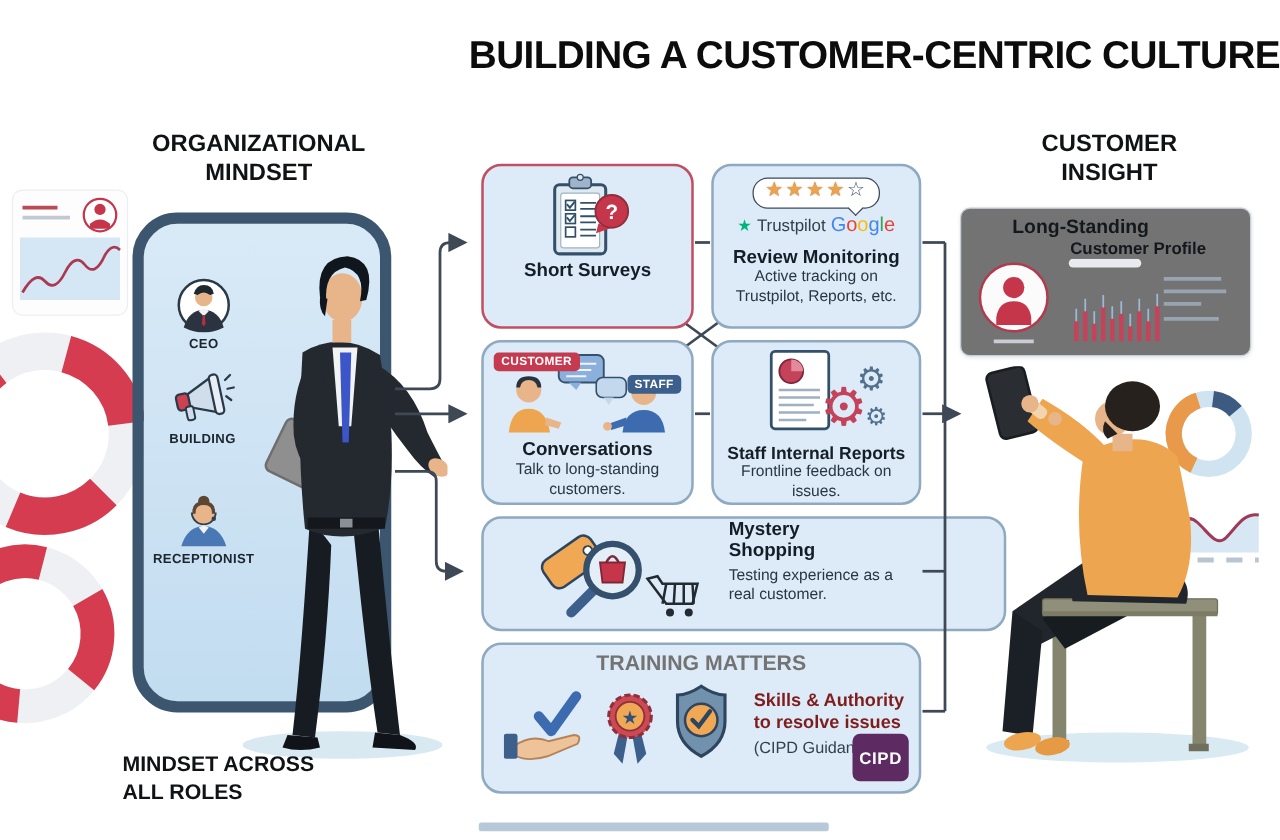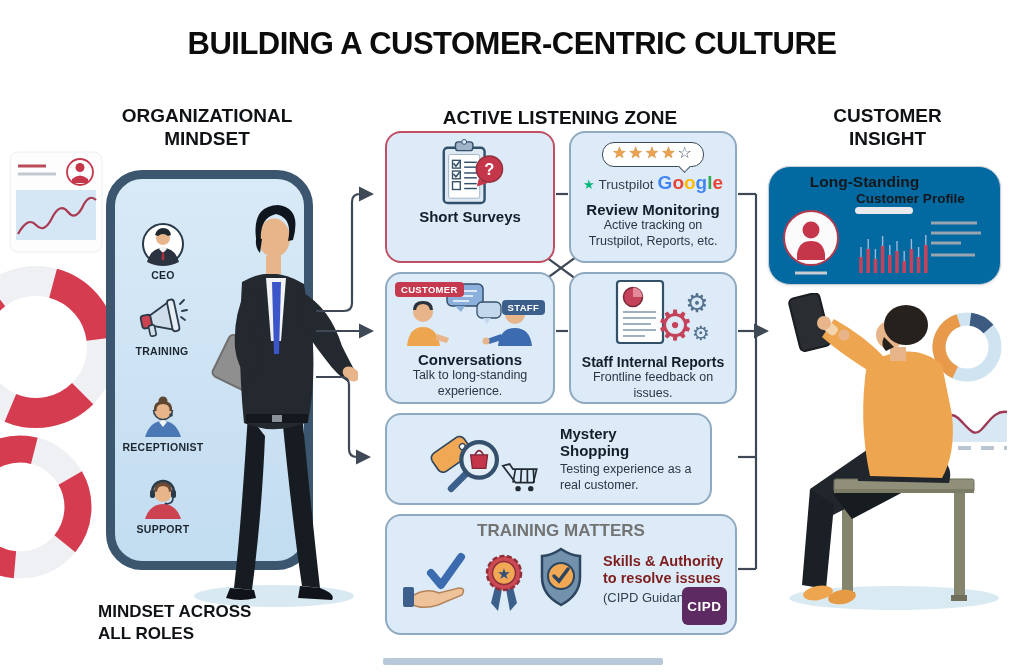--- a/index.html
+++ b/index.html
@@ -1,19 +1,19 @@
 <!DOCTYPE html>
 <html><head>
 <meta charset="utf-8">
 <style>
   * { margin:0; padding:0; box-sizing:border-box; }
   body { background:#ffffff; font-family:"Liberation Sans", sans-serif; }
   .canvas { position:relative; width:1024px; height:672px; background:#ffffff; overflow:hidden; }
 
-  .main-title { position:absolute; top:26px; left:0; width:100%; text-align:center;
+  .main-title { position:absolute; top:26px; left:0; width:100%; text-align:right;
     font-size:31px; font-weight:bold; color:#0c0c0c; letter-spacing:-0.5px; }
 
   .col-header { position:absolute; font-weight:bold; font-size:19px; color:#101316;
     text-align:center; line-height:1.22; z-index:4; }
   .col-header.left  { left:72px;  top:104px; width:270px; }
   .col-header.mid   { left:392px; top:106px; width:336px; }
   .col-header.right { left:790px; top:104px; width:195px; }
 
   svg { display:block; }
   .decor { position:absolute; z-index:0; }
@@ -37,34 +37,34 @@
   
   .card { position:absolute; background:#dcebf7; border:2px solid #8fa9c0; border-radius:16px;
     z-index:2; display:flex; flex-direction:column; align-items:center; }
   .card-title { font-weight:bold; font-size:15px; color:#141e28; text-align:center; line-height:1.15; }
   .card-body  { font-size:12.5px; color:#293643; text-align:center; line-height:1.25; }
 
   .card.surveys { left:385px; top:131px; width:170px; height:132px; border:2.5px solid #c04f63; padding-top:5px; }
   .card.reviews { left:569px; top:131px; width:168px; height:132px; padding-top:9px; }
   .card.convo   { left:385px; top:272px; width:170px; height:132px; padding-top:6px; position:absolute; }
   .card.reports { left:569px; top:272px; width:168px; height:132px; padding-top:4px; }
-  .card.mystery { left:385px; top:413px; width:327px; height:92px; flex-direction:row; align-items:center; }
+  .card.mystery { left:385px; top:413px; width:420px; height:92px; flex-direction:row; align-items:flex-start; }
   .card.training{ left:385px; top:514px; width:352px; height:121px; padding-top:5px; }
 
   .stars-bubble { background:#fff; border:1.5px solid #3b4a5a; border-radius:12px;
     padding:0 9px 2px 9px; font-size:16px; letter-spacing:2px; position:relative; line-height:1.3; }
   .stars-bubble .tail { position:absolute; right:14px; bottom:-5px; width:9px; height:9px;
     background:#fff; border-right:1.5px solid #3b4a5a; border-bottom:1.5px solid #3b4a5a;
     transform:rotate(45deg); }
   .star-filled { color:#eda24d; text-shadow:0 0 1px #8a5a20; }
   .star-empty  { color:#43566a; }
   .logo-row { margin-top:5px; font-size:13px; display:flex; align-items:baseline; gap:4px; }
   .tp-star { color:#00b67a; font-size:13px; }
   .tp-text { color:#323f4b; font-size:13.5px; }
-  .google { font-weight:bold; font-size:19px; letter-spacing:0; }
+  .google { font-weight:normal; font-size:16px; letter-spacing:0; }
   .gl0,.gl3 { color:#4285F4; } .gl1,.gl5 { color:#EA4335; } .gl2 { color:#FBBC05; } .gl4 { color:#34A853; }
 
   .badge { position:absolute; font-size:9.5px; font-weight:bold; color:#fff;
     padding:2px 6px; border-radius:4px; letter-spacing:0.3px; }
   .badge.customer { left:8px; top:8px; background:#c63a50; }
   .badge.staff    { right:8px; top:26px; background:#3d5f8c; }
 
   .mystery-text { width:168px; text-align:left; }
   .mystery-text .card-title { text-align:left; font-size:15px; }
   .mystery-text .card-body  { text-align:left; margin-top:3px; }
@@ -77,21 +77,21 @@
   .cipd-box { position:absolute; right:8px; bottom:8px; width:45px; height:38px; background:#5d2a62;
     border-radius:6px; color:#fff; font-weight:bold; font-size:13.5px;
     display:flex; align-items:center; justify-content:center; letter-spacing:0.5px; }
 
   
   .connectors-under { position:absolute; left:0; top:0; z-index:1; pointer-events:none; }
   .connectors-over  { position:absolute; left:0; top:0; z-index:3; pointer-events:none; }
 
   
   .profile-card { position:absolute; left:768px; top:166px; width:233px; height:119px;
-    background:#0369a1; border:1.5px solid #caced6; border-radius:22px; z-index:2;
+    background:#737373; border:1.5px solid #caced6; border-radius:8px; z-index:2;
     box-shadow:0 1px 3px rgba(40,60,80,0.12); }
   .profile-t1 { position:absolute; top:6px; left:0; width:100%; text-align:center; padding-right:40px;
     font-weight:bold; font-size:15.5px; color:#14181d; }
   .profile-t2 { position:absolute; top:24px; left:0; width:100%; text-align:center; padding-left:52px;
     font-weight:bold; font-size:13.5px; color:#14181d; }
 
   .ground-bar { position:absolute; left:383px; top:658px; width:280px; height:7px;
     background:#b7c9d9; border-radius:2px; z-index:0; }
 
   .man { position:absolute; left:190px; top:196px; z-index:2; }
@@ -129,21 +129,20 @@
       <circle cx="70" cy="87" r="58" transform="rotate(215 70 87)"></circle>
     </g>
   </svg>
 
   <div class="main-title">BUILDING A CUSTOMER-CENTRIC CULTURE</div>
 
   <div class="col-header left">
     <div>ORGANIZATIONAL</div>
     <div>MINDSET</div>
   </div>
-  <div class="col-header mid">ACTIVE LISTENING ZONE</div>
   <div class="col-header right">
     <div>CUSTOMER</div>
     <div>INSIGHT</div>
   </div>
 
   <div class="phone"></div>
 
   <div class="role r1">
     <svg width="46" height="44" viewBox="0 0 46 44">
       <circle cx="23" cy="22" r="20" fill="#fff" stroke="#2b3a49" stroke-width="2"></circle>
@@ -163,49 +162,36 @@
         <rect x="35" y="6" width="7" height="32" rx="3" fill="#e7eef5" stroke="#2b3a49" stroke-width="1.8"></rect>
         <rect x="6" y="16" width="10" height="13" rx="3" fill="#cc4250" stroke="#2b3a49" stroke-width="1.8"></rect>
         <rect x="12" y="27" width="6" height="11" rx="2" fill="#cfdeea" stroke="#2b3a49" stroke-width="1.6"></rect>
       </g>
       <g stroke="#2b3a49" stroke-width="1.8" stroke-linecap="round">
         <line x1="45" y1="8" x2="49" y2="4"></line>
           <line x1="47" y1="15" x2="52" y2="14"></line>
           <line x1="46" y1="21" x2="50" y2="24"></line>
       </g>
     </svg>
-    <div class="role-label">TRAINING</div>
+    <div class="role-label">BUILDING</div>
   </div>
 
   <div class="role r3">
     <svg width="46" height="44" viewBox="0 0 46 44">
       <circle cx="23" cy="7" r="4.5" fill="#5d4632"></circle>
       <circle cx="23" cy="17" r="8.5" fill="#e8b58a"></circle>
       <path d="M14,17 q-1,-10 9,-10 q10,0 9,10 l-2.5,0 q0.5,-7 -6.5,-7 q-7,0 -6.5,7 z" fill="#5d4632"></path>
       <path d="M13.5,16 a9.5,9.5 0 0 0 19,0" fill="none" stroke="#32414f" stroke-width="1.6"></path>
       <circle cx="31" cy="21" r="1.8" fill="#32414f"></circle>
       <path d="M5,43 q5,-16 18,-16 q13,0 18,16 z" fill="#4a78b5"></path>
       <path d="M19,28 l4,5 l4,-5 l-4,-2 z" fill="#f2f3f4"></path>
     </svg>
     <div class="role-label">RECEPTIONIST</div>
   </div>
 
-  <div class="role r4">
-    <svg width="46" height="44" viewBox="0 0 46 44">
-      <circle cx="23" cy="17" r="9" fill="#e8b58a"></circle>
-      <path d="M14,15 q0,-9 9,-9 q9,0 9,9 l-3,1 q0,-6 -6,-6 q-6,0 -6,6 z" fill="#6b4a33"></path>
-      <path d="M12,16 a11,11 0 0 1 22,0" fill="none" stroke="#2b3a49" stroke-width="2.4"></path>
-      <rect x="10" y="14" width="5" height="8" rx="2" fill="#2b3a49"></rect>
-      <rect x="31" y="14" width="5" height="8" rx="2" fill="#2b3a49"></rect>
-      <path d="M33,22 q0,6 -7,6" fill="none" stroke="#2b3a49" stroke-width="1.6"></path>
-      <circle cx="26" cy="28" r="1.6" fill="#2b3a49"></circle>
-      <path d="M5,43 q5,-15 18,-15 q13,0 18,15 z" fill="#cc4250"></path>
-    </svg>
-    <div class="role-label">SUPPORT</div>
-  </div>
 
   <svg class="man" width="168" height="414" viewBox="0 0 168 414">
     <ellipse cx="84" cy="400" rx="80" ry="11" fill="#d9e9f2"></ellipse>
     <path d="M58,218 C54,280 50,340 44,392 L62,394 C69,340 73,290 75,240 Z" fill="#171c22"></path>
     <path d="M92,220 C98,280 104,336 112,390 L130,392 C123,330 117,270 113,228 Z" fill="#171c22"></path>
     <path d="M40,392 l24,2 l2,8 q-16,4 -30,0 z" fill="#10141a"></path>
     <path d="M110,390 l20,2 q16,6 12,12 l-34,-2 z" fill="#10141a"></path>
     <g transform="rotate(26 62 172)">
       <rect x="28" y="150" width="66" height="46" rx="5" fill="#8f8f8f" stroke="#6e6e6e" stroke-width="2"></rect>
     </g>
@@ -294,21 +280,21 @@
       <path d="M18,28 q0,-9 10,-9 q10,0 10,9 l-3,0 q-1,-6 -7,-6 q-6,0 -7,6 z" fill="#2a333d"></path>
       <path d="M12,64 q2,-19 16,-19 q14,0 17,19 z" fill="#eda64f"></path>
       <path d="M42,52 l12,4 l-2,5 l-11,-3 z" fill="#e8b58a"></path>
       <circle cx="120" cy="32" r="10" fill="#e8b58a"></circle>
       <path d="M110,32 q-2,-11 10,-11 q12,0 10,11 l-2,1 q0,-8 -8,-8 q-8,0 -8,8 z" fill="#7a4a2b"></path>
       <path d="M103,64 q2,-18 17,-18 q15,0 17,18 z" fill="#3d6bb0"></path>
       <path d="M106,52 l-14,5 l2,5 l13,-4 z" fill="#3d6bb0"></path>
       <circle cx="91" cy="59" r="3.5" fill="#e8b58a"></circle>
     </svg>
     <div class="card-title" style="margin-top:3px">Conversations</div>
-    <div class="card-body" style="width:150px">Talk to long-standing experience.</div>
+    <div class="card-body" style="width:150px">Talk to long-standing customers.</div>
   </div>
 
   <div class="card reports">
     <svg width="120" height="72" viewBox="0 0 120 72">
       <rect x="24" y="3" width="46" height="62" rx="3" fill="#ffffff" stroke="#33506b" stroke-width="2.2"></rect>
       <circle cx="40" cy="19" r="9.5" fill="#c5435a" stroke="#7e2738" stroke-width="1.5"></circle>
       <path d="M40,19 L40,9.5 A9.5,9.5 0 0 1 49.5,19 Z" fill="#e48a9a"></path>
       <g stroke="#9fb0c0" stroke-width="2">
         <line x1="30" y1="34" x2="63" y2="34"></line>
           <line x1="30" y1="40" x2="63" y2="40"></line>

